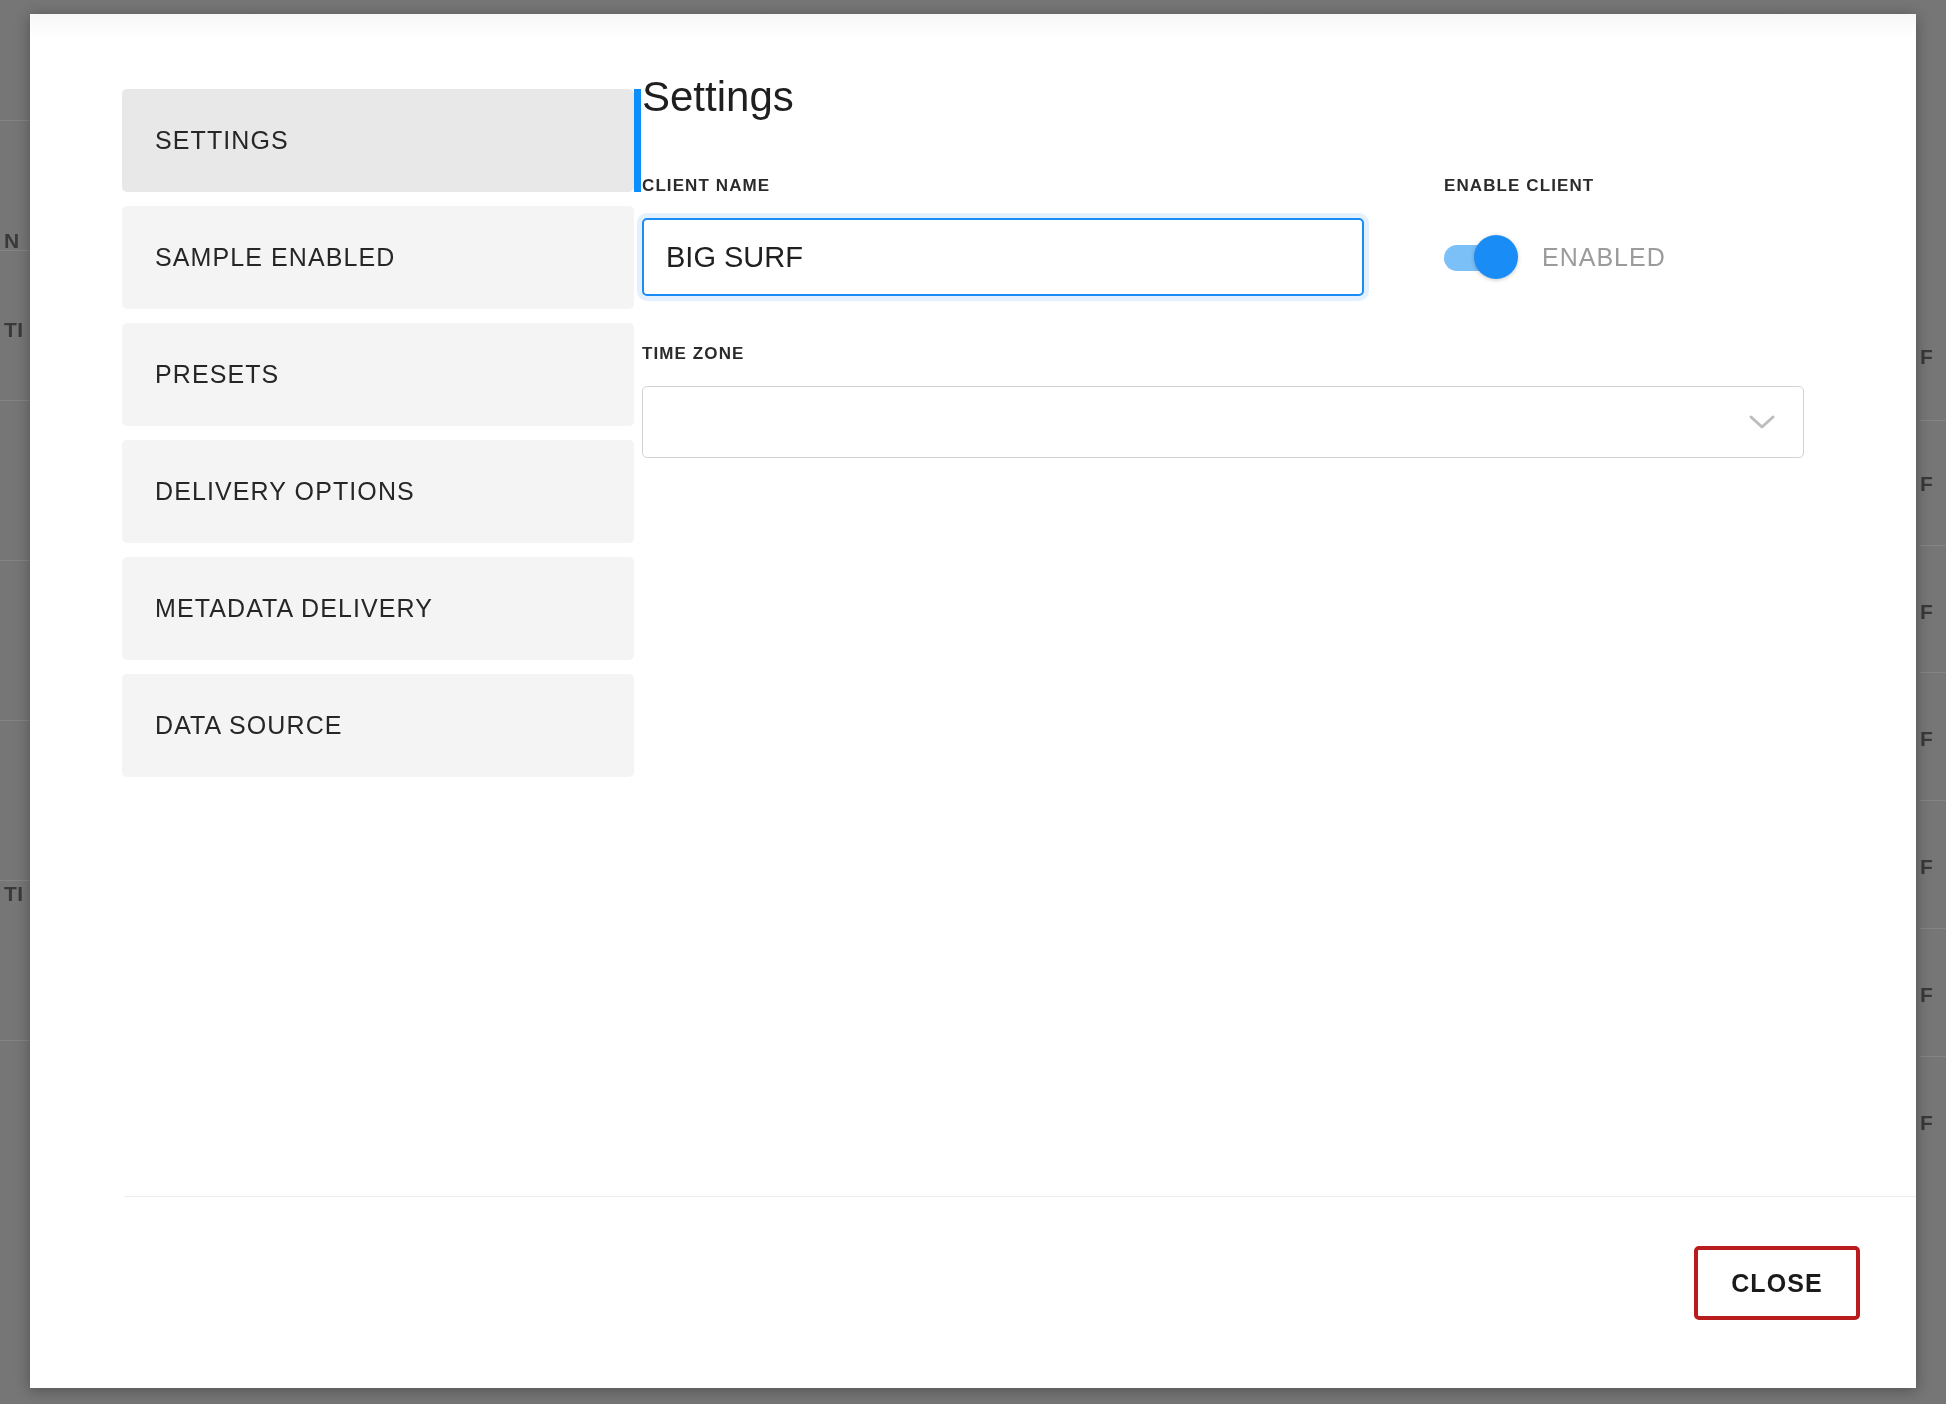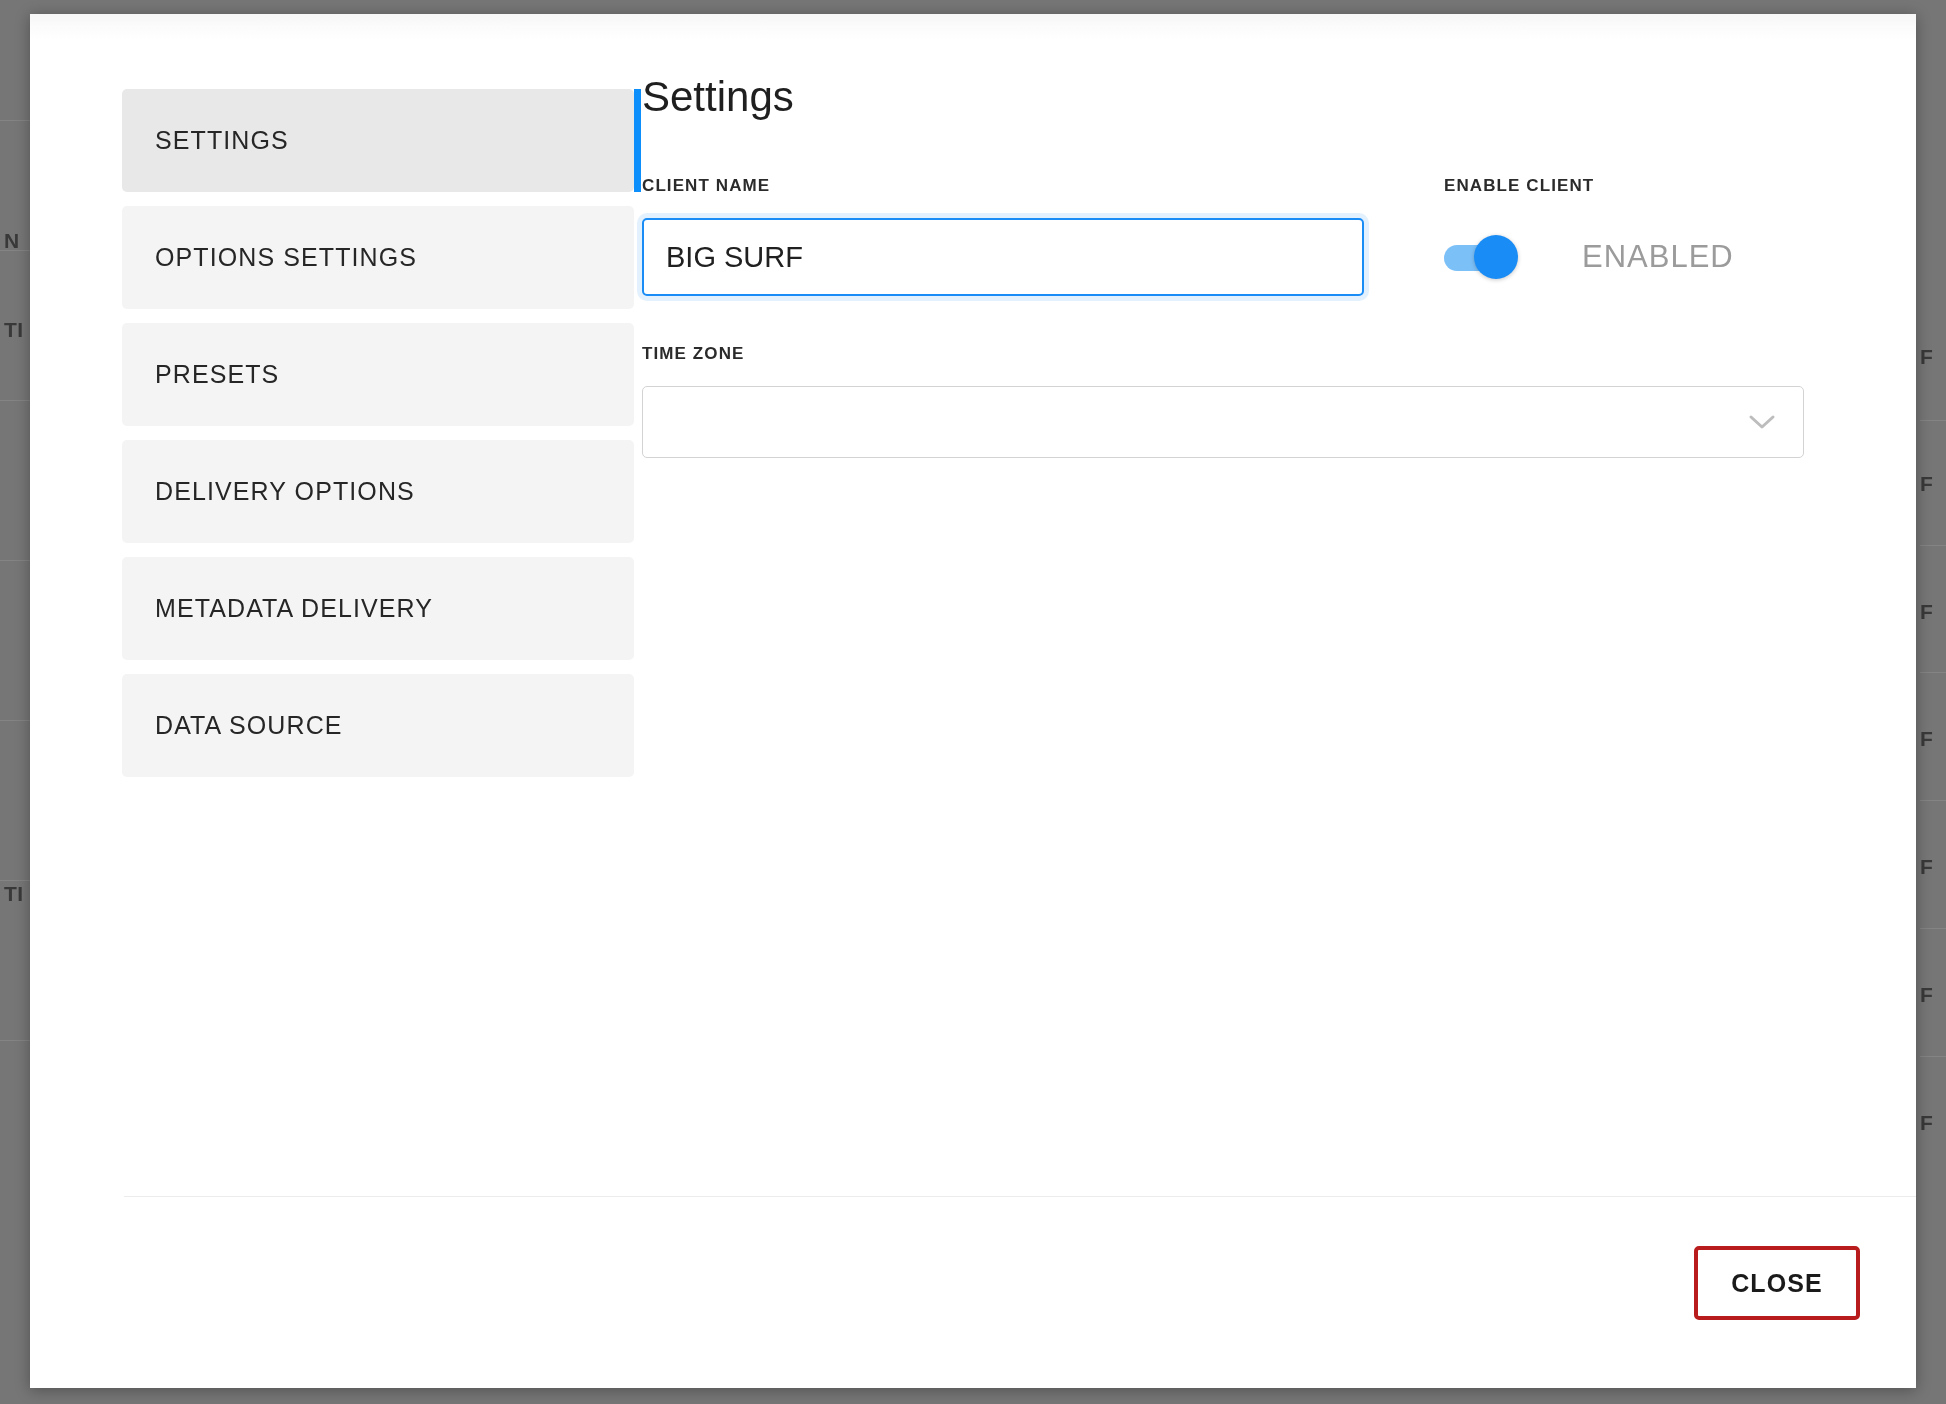--- a/index.html
+++ b/index.html
@@ -212,24 +212,23 @@
     left: 30px;
     top: 0;
     width: 44px;
     height: 44px;
     margin-top: -5px;
     border-radius: 50%;
     background: #1a8cf5;
     box-shadow: 0 1px 4px rgba(0,0,0,.22);
   }
   #toggle-state-label {
-    font-size: 31px;
+    font-size: 25px;
     letter-spacing: 1px;
     color: #9b9b9b;
-    margin-left: 40px;
   }
 
   #time-zone-group { margin-top: 48px; }
   #time-zone-select {
     position: relative;
     width: 1162px;
     height: 72px;
     border: 1px solid #d3d3d3;
     border-radius: 5px;
     background: #fff;
@@ -318,21 +317,21 @@
 <div id="modal">
 
 
   <div id="modal-body">
 
     <nav id="sidebar">
       <div class="nav-item active">
         <span class="nav-label">SETTINGS</span>
       </div>
       <div class="nav-item">
-        <span class="nav-label">OPTIONS SETTINGS</span>
+        <span class="nav-label">SAMPLE ENABLED</span>
       </div>
       <div class="nav-item">
         <span class="nav-label">PRESETS</span>
       </div>
       <div class="nav-item">
         <span class="nav-label">DELIVERY OPTIONS</span>
       </div>
       <div class="nav-item">
         <span class="nav-label">METADATA DELIVERY</span>
       </div>

